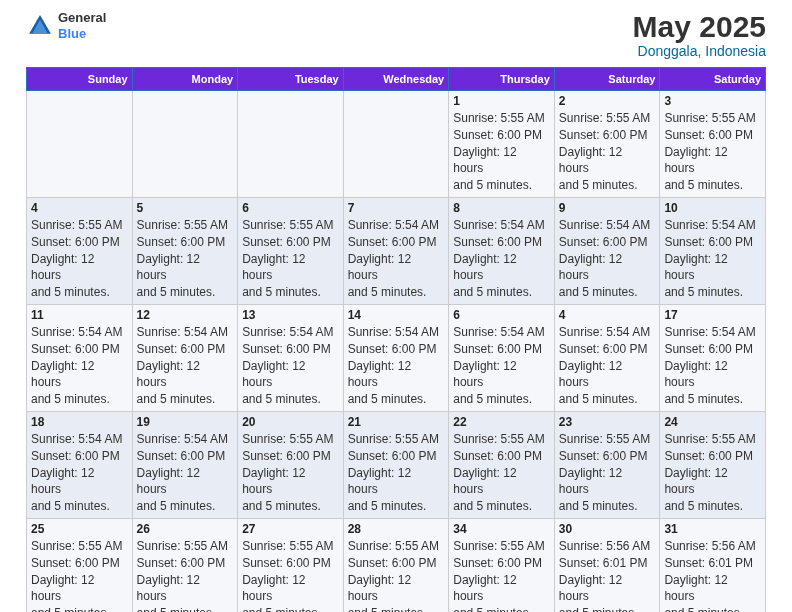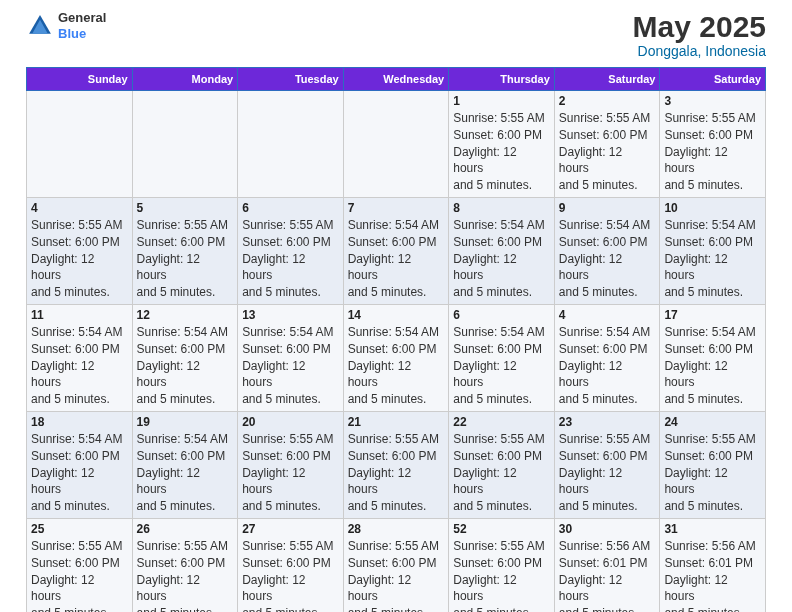--- a/index.html
+++ b/index.html
@@ -335,21 +335,21 @@
 and 5 minutes.</div>
           </td>
           <td>
             <span class="day-number">28</span>
             <div class="day-info" style="white-space: pre-line;">Sunrise: 5:55 AM
 Sunset: 6:00 PM
 Daylight: 12 hours
 and 5 minutes.</div>
           </td>
           <td>
-            <span class="day-number">52</span>
+            <span class="day-number">34</span>
             <div class="day-info" style="white-space: pre-line;">Sunrise: 5:55 AM
 Sunset: 6:00 PM
 Daylight: 12 hours
 and 5 minutes.</div>
           </td>
           <td>
             <span class="day-number">30</span>
             <div class="day-info" style="white-space: pre-line;">Sunrise: 5:56 AM
 Sunset: 6:01 PM
 Daylight: 12 hours

